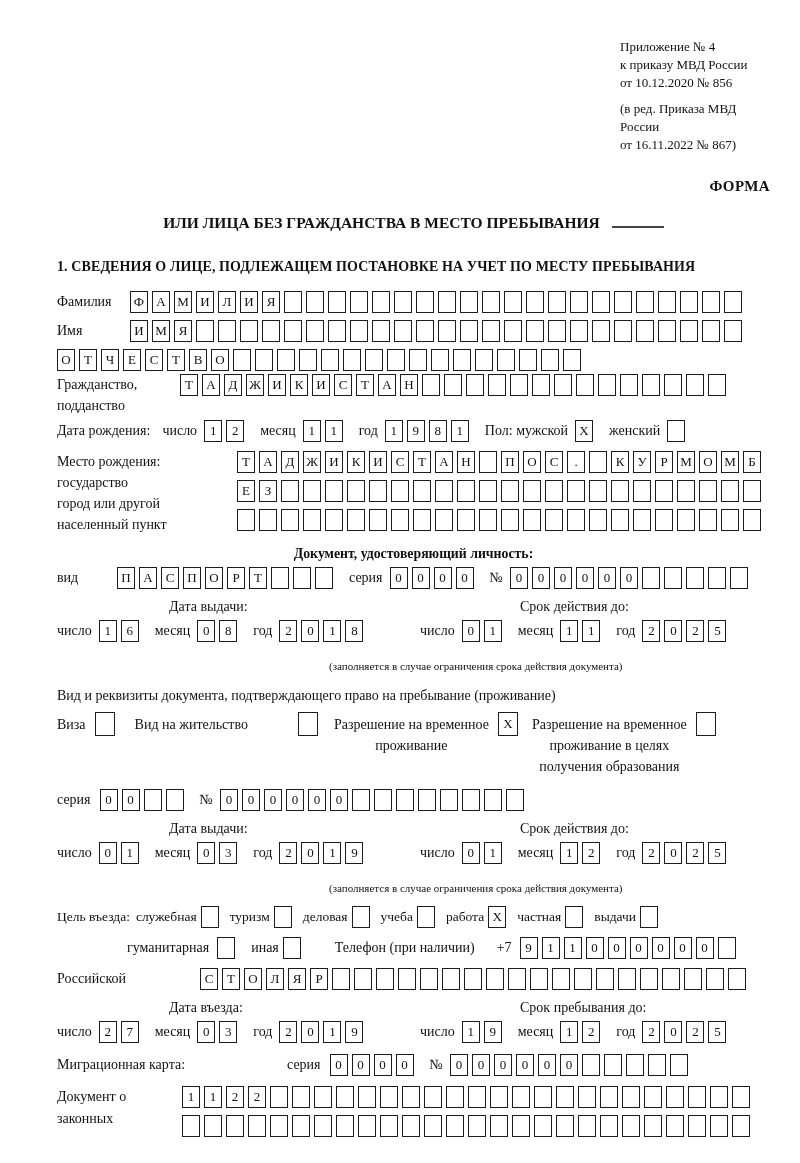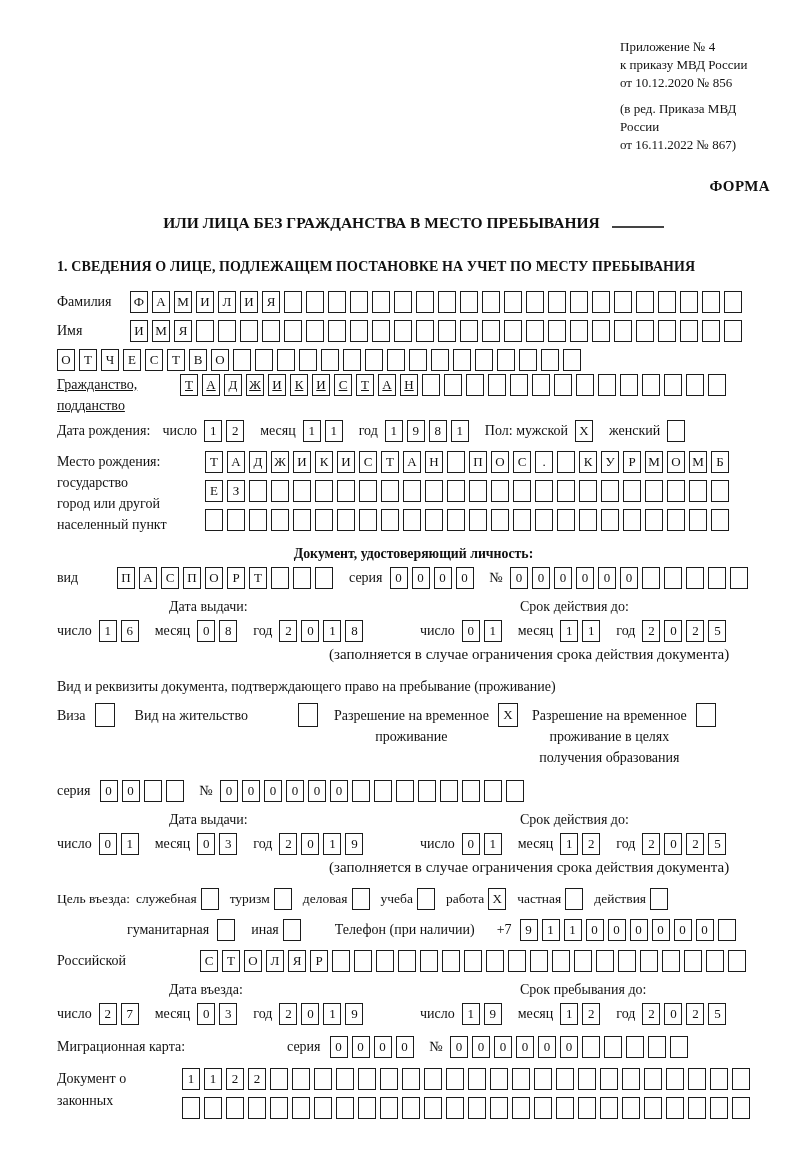--- a/index.html
+++ b/index.html
@@ -39,21 +39,21 @@
   .boxrow { display:flex; margin-bottom:7px; }
 
   .doc-heading { font-weight:700; text-align:center; font-size:13.8px; margin-top:8px; }
 
   .datepair { display:flex; align-items:flex-start; margin-top:10px; }
   .dhl { width:363px; flex:none; }
   .dhr { flex:1; }
   .dhead { margin-left:112px; margin-bottom:5px; }
   .dhr .dhead { margin-left:100px; }
   .dnums { display:flex; align-items:center; }
-  .dnote { font-size:15px; margin-left:272px; margin-top:4px; }
+  .dnote { font-size:11px; margin-left:272px; margin-top:18px; }
 
   .permit-intro { margin-top:12px; line-height:1.7; }
   .permit-row { display:flex; align-items:flex-start; margin-top:6px; }
   .opt { display:flex; align-items:flex-start; }
   .opt .olabel { line-height:21px; }
   .opt .multi { display:inline-block; text-align:center; line-height:1.5; }
   .opt .boxes { margin-left:9px; margin-top:-2px; }
   .ml20{margin-left:20px;gap:41px;} .ml16{margin-left:16px;} .ml14{margin-left:14px;}
 
   .purpose-row { font-size:13.5px; }
@@ -177,21 +177,21 @@
         <span class="bx"></span>
         <span class="bx"></span>
         <span class="bx"></span>
         <span class="bx"></span>
         <span class="bx"></span>
         <span class="bx"></span>
         <span class="bx"></span>
       </span>
   </div>
 
-  <div class="row start" style="margin-top:3px;text-decoration:underline;">
+  <div class="row start" style="margin-top:3px;">
     <span class="lblblock w123">
       <span>Гражданство,</span><br>
       <span>подданство</span>
     </span>
     <span class="boxes">
         <span class="bx">Т</span>
         <span class="bx">А</span>
         <span class="bx">Д</span>
         <span class="bx">Ж</span>
         <span class="bx">И</span>
@@ -240,21 +240,21 @@
     <span class="dlbl">Пол: мужской</span>
     <span class="boxes">
         <span class="bx">X</span>
       </span>
     <span class="dlbl">женский</span>
     <span class="boxes">
         <span class="bx"></span>
       </span>
   </div>
 
-  <div class="row start" style="margin-top:9px;">
+  <div class="row start" style="margin-top:9px;gap:32px;">
     <span class="lblblock w148">
       <span>Место рождения:</span><br>
       <span>государство</span><br>
       <span>город или другой</span><br>
       <span>населенный пункт</span>
     </span>
     <span>
       <span class="boxrow">
           <span class="bx">Т</span>
           <span class="bx">А</span>
@@ -555,21 +555,21 @@
         <span class="bx"></span>
       </span>
     <span class="plbl">работа</span>
     <span class="boxes">
         <span class="bx">X</span>
       </span>
     <span class="plbl">частная</span>
     <span class="boxes">
         <span class="bx"></span>
       </span>
-    <span class="plbl">действия</span>
+    <span class="plbl">выдачи</span>
     <span class="boxes">
         <span class="bx"></span>
       </span>
   </div>
 
   <div class="row" style="margin-top:9px;">
     <span class="lbl indent70">гуманитарная</span>
     <span class="boxes" style="margin-left:8px;">
         <span class="bx"></span>
       </span>

